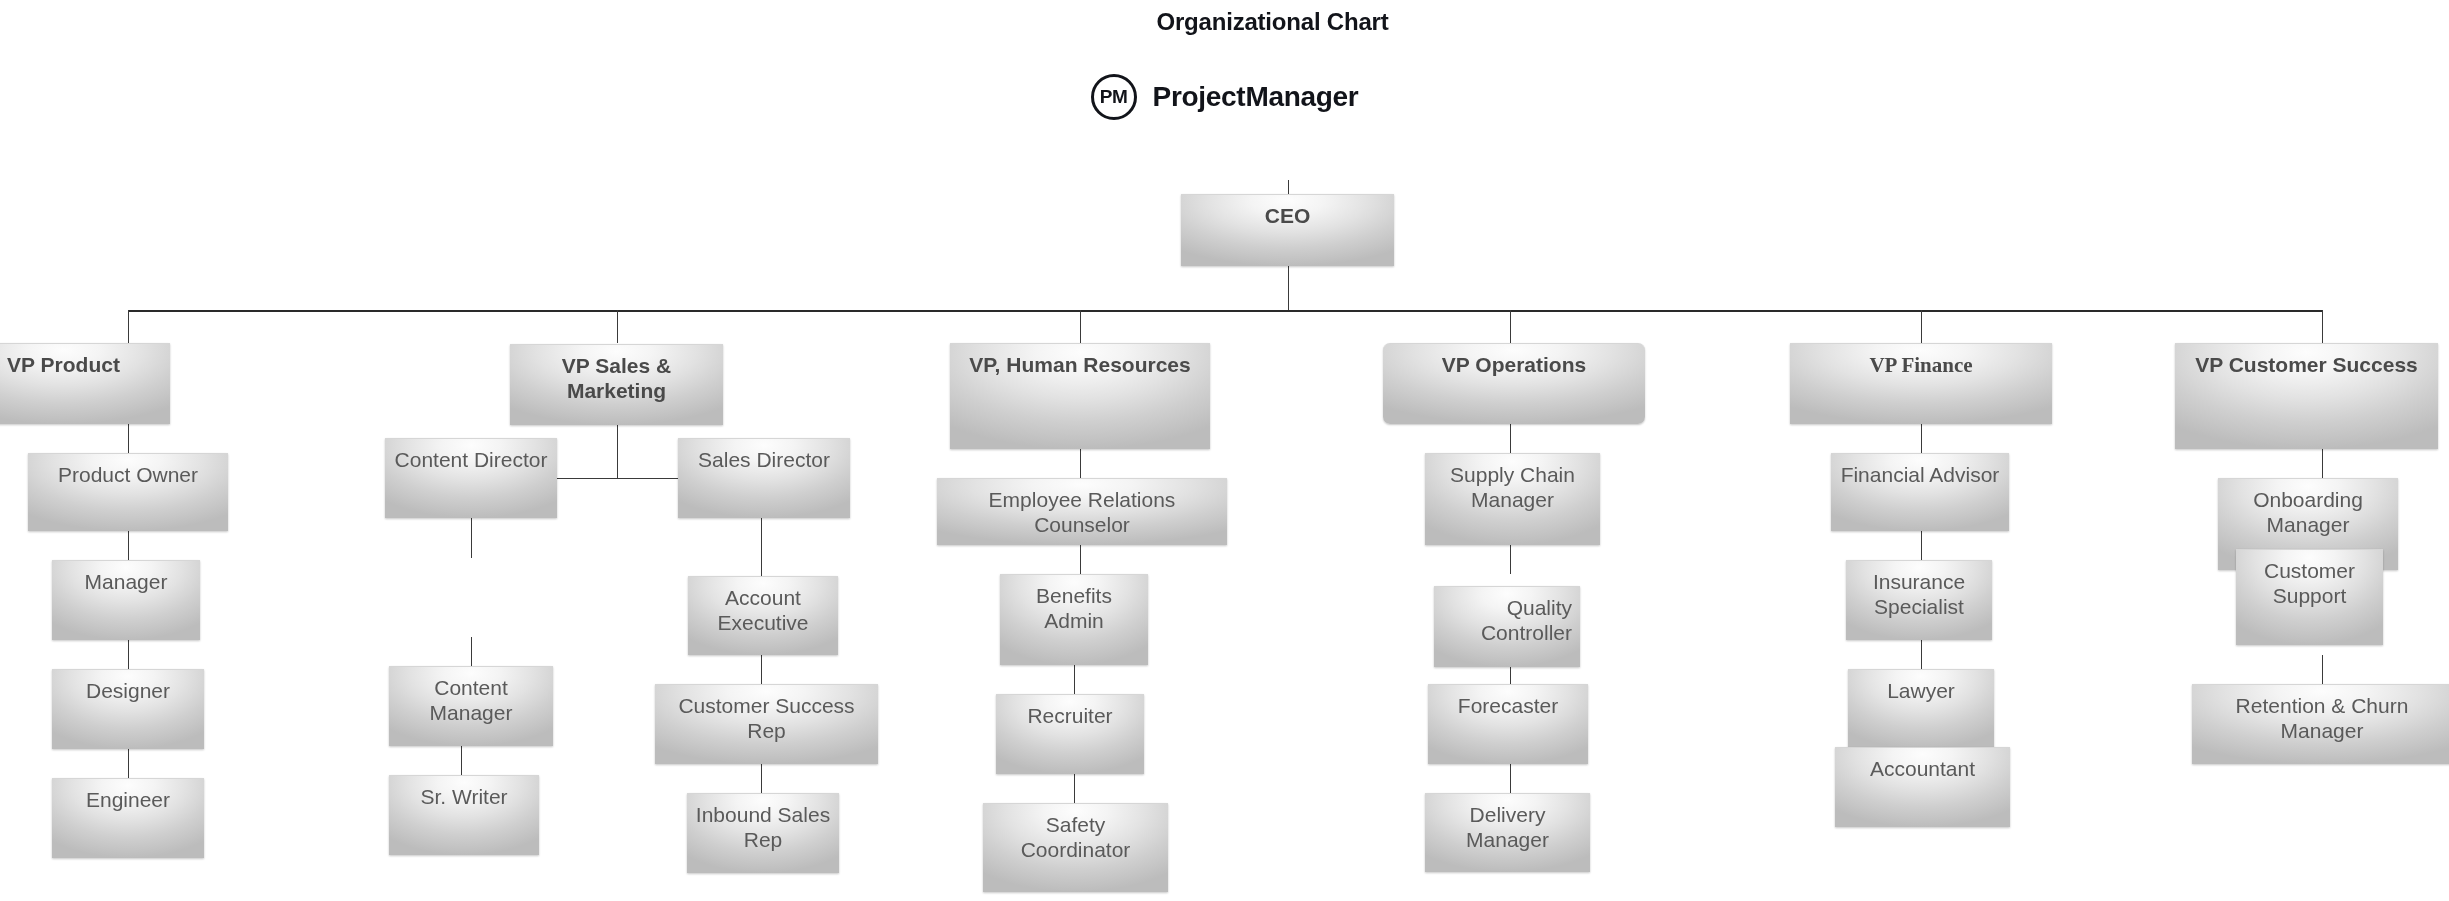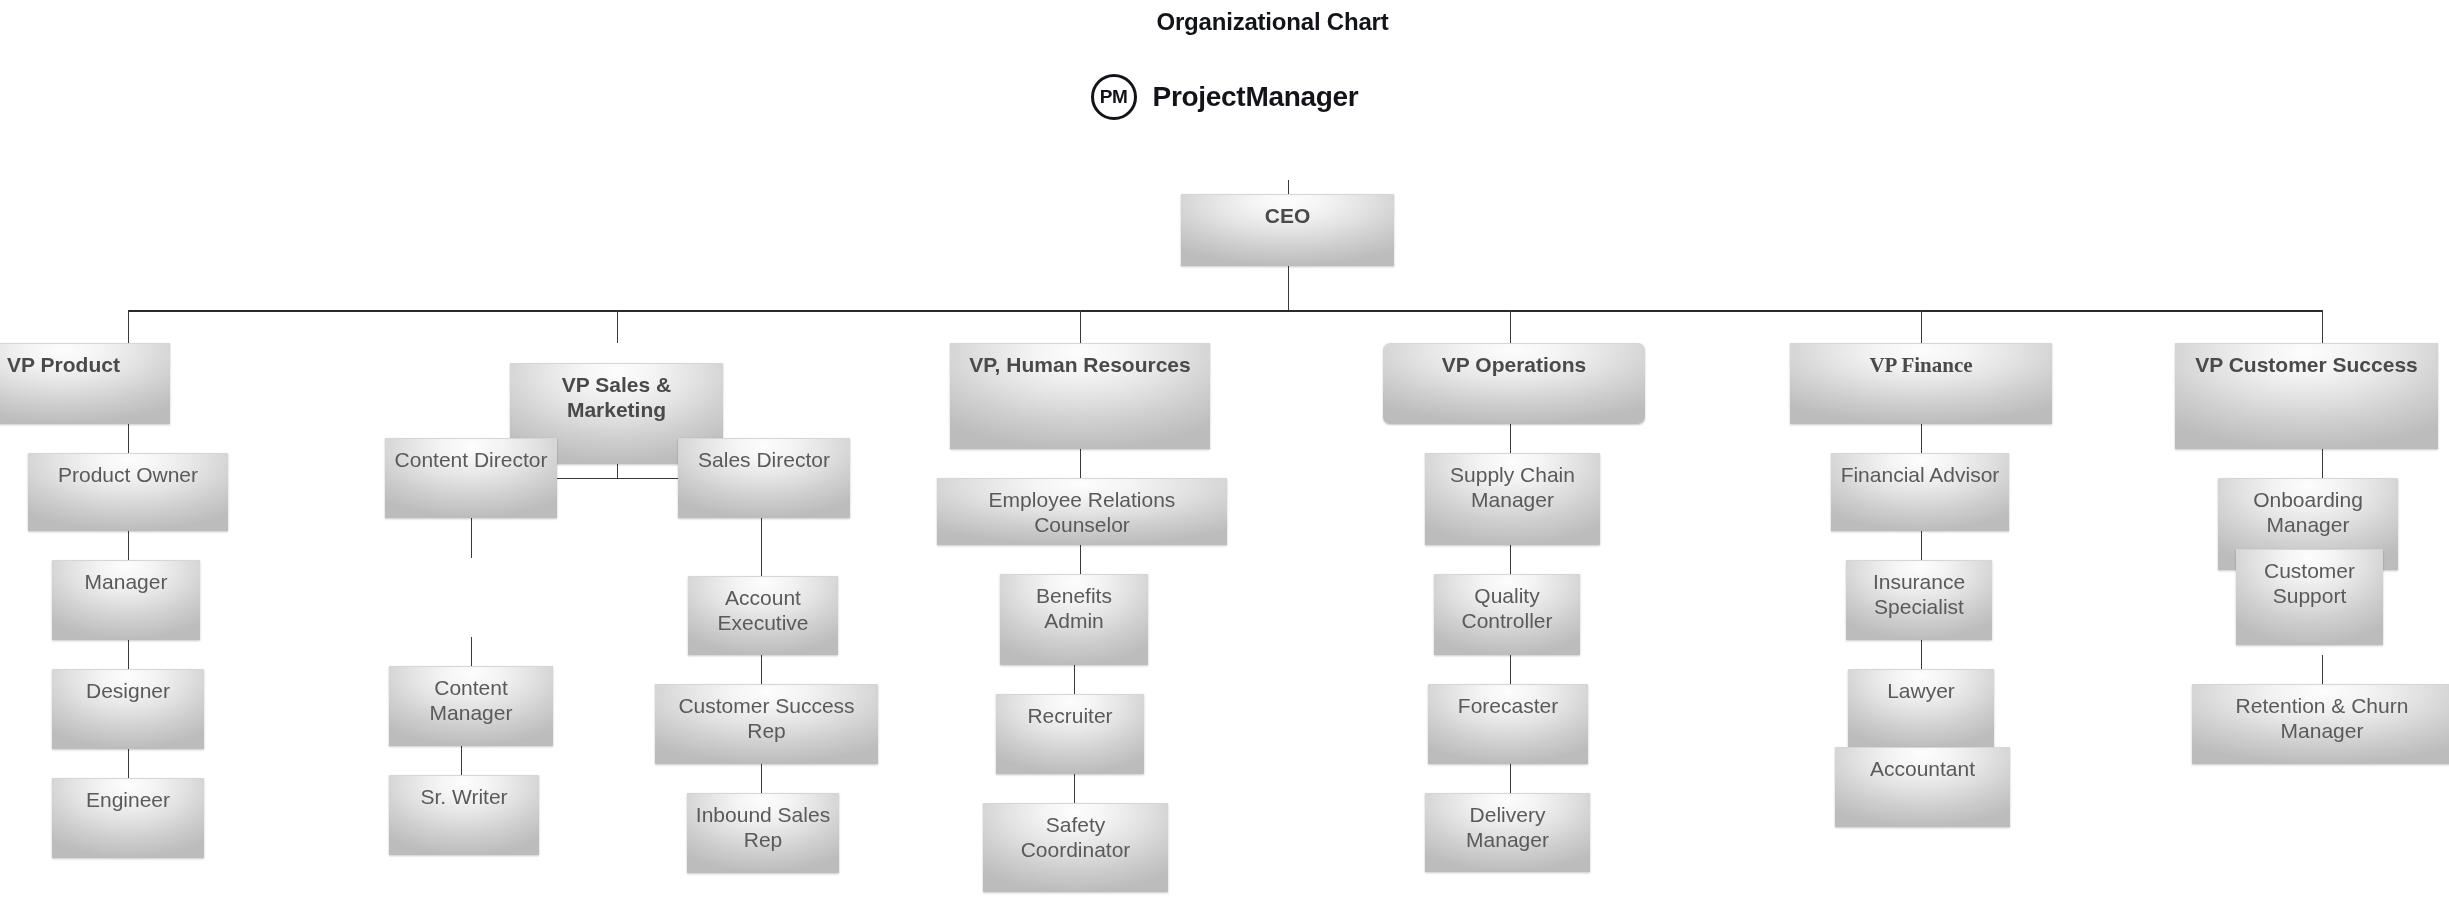--- a/index.html
+++ b/index.html
@@ -180,21 +180,21 @@
   <div class="node lvl2" style="left:52px; top:560px; width:148px; height:80px;">
     <span class="label">Manager</span>
   </div>
   <div class="node lvl2" style="left:52px; top:669px; width:152px; height:80px;">
     <span class="label">Designer</span>
   </div>
   <div class="node lvl2" style="left:52px; top:778px; width:152px; height:80px;">
     <span class="label">Engineer</span>
   </div>
 
-  <div class="node lvl1" style="left:510px; top:363px; width:213px; height:101px;">
+  <div class="node lvl1" style="left:510px; top:344px; width:213px; height:81px;">
     <span class="label">VP Sales &amp; Marketing</span>
   </div>
   <div class="node lvl2" style="left:385px; top:438px; width:172px; height:80px;">
     <span class="label">Content Director</span>
   </div>
   <div class="node lvl2" style="left:389px; top:666px; width:164px; height:80px;">
     <span class="label">Content Manager</span>
   </div>
   <div class="node lvl2" style="left:389px; top:775px; width:150px; height:80px;">
     <span class="label">Sr. Writer</span>
@@ -227,21 +227,21 @@
   <div class="node lvl2" style="left:983px; top:803px; width:185px; height:89px;">
     <span class="label">Safety Coordinator</span>
   </div>
 
   <div class="node lvl1" style="left:1383px; top:343px; width:262px; height:81px;border-radius:7px;">
     <span class="label">VP Operations</span>
   </div>
   <div class="node lvl2" style="left:1425px; top:453px; width:175px; height:92px;">
     <span class="label">Supply Chain Manager</span>
   </div>
-  <div class="node lvl2" style="left:1434px; top:574px; width:146px; height:81px;">
+  <div class="node lvl2" style="left:1434px; top:586px; width:146px; height:81px;text-align:right;">
     <span class="label">Quality Controller</span>
   </div>
   <div class="node lvl2" style="left:1428px; top:684px; width:160px; height:80px;">
     <span class="label">Forecaster</span>
   </div>
   <div class="node lvl2" style="left:1425px; top:793px; width:165px; height:79px;">
     <span class="label">Delivery Manager</span>
   </div>
 
   <div class="node lvl1" style="left:1790px; top:343px; width:262px; height:81px;font-family:Liberation Serif, serif;">

